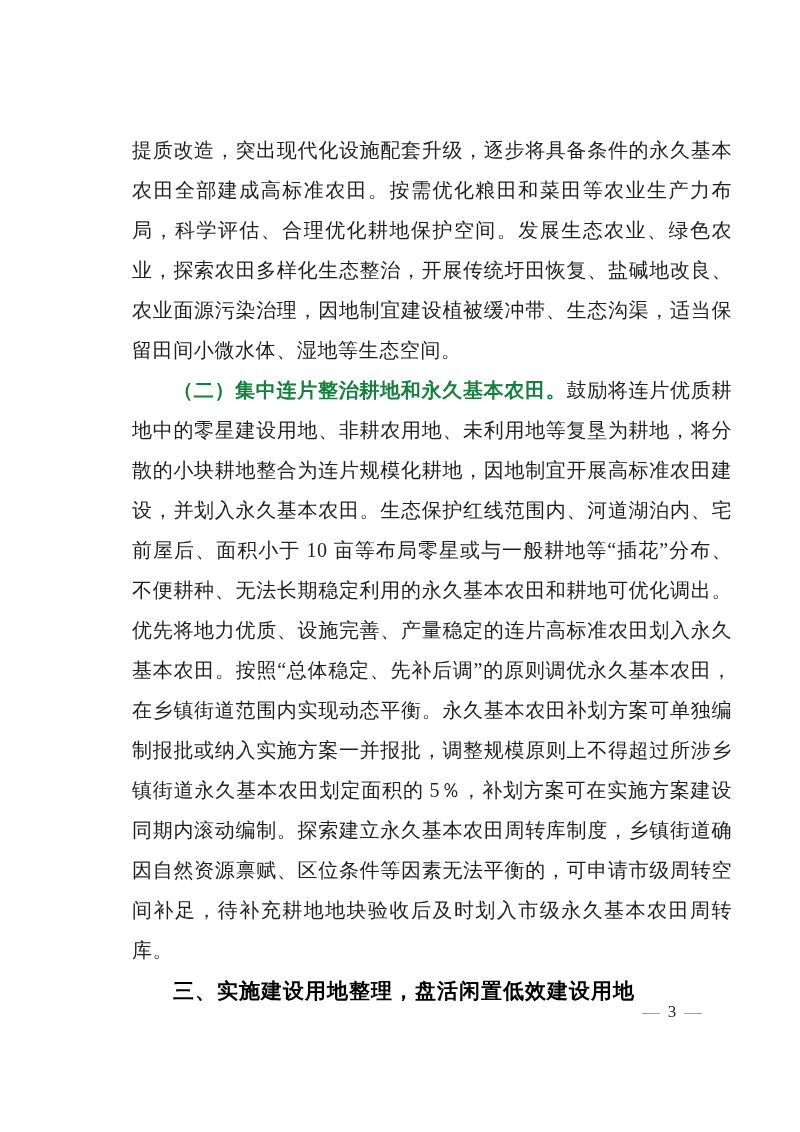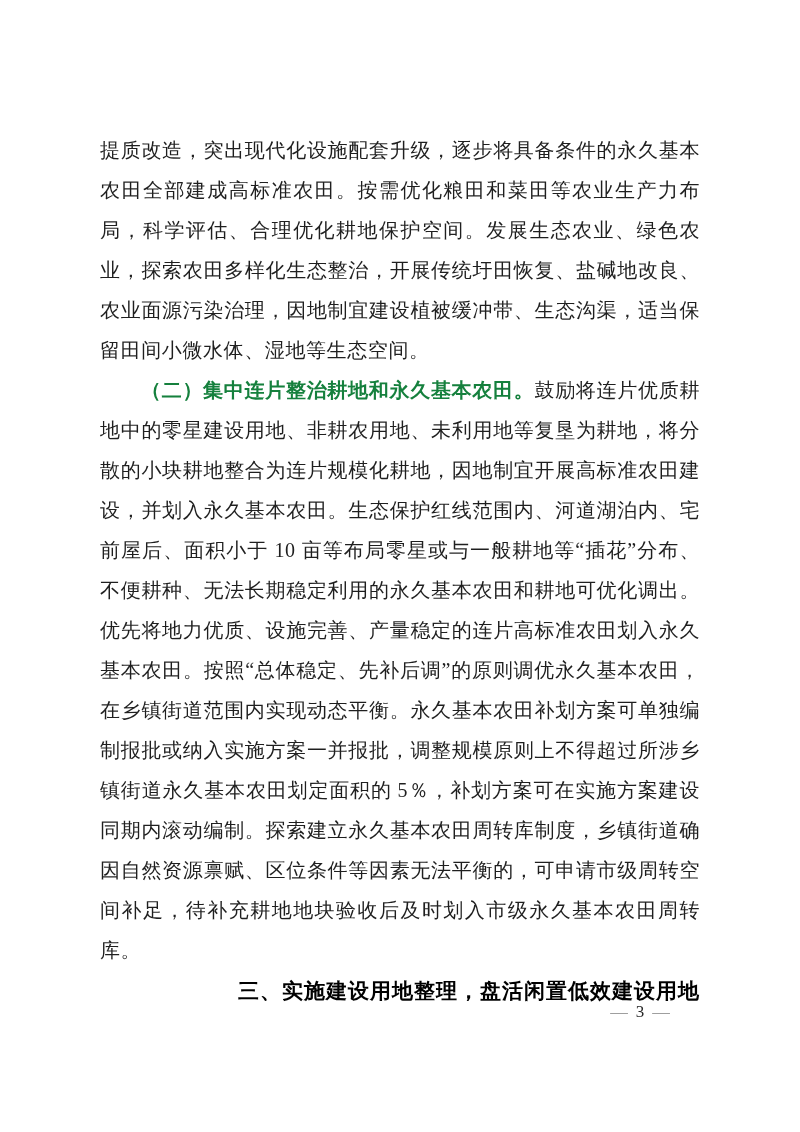--- a/index.html
+++ b/index.html
@@ -4,20 +4,21 @@
 <style>
   * { box-sizing: border-box; }
   html, body { margin: 0; padding: 0; background: #ffffff; }
   .page {
     position: relative;
     width: 756px;
     height: 1132px;
     background: #ffffff;
     overflow: hidden;
     font-family: "Liberation Serif", "DejaVu Serif", serif;
+    margin-left: 32px;
   }
   .content {
     position: absolute;
     left: 100px;
     top: 130px;
     width: 600px;
   }
   .para {
     margin: 0;
     font-size: 20px;
@@ -34,21 +35,21 @@
   }
   .section-heading {
     margin: 0;
     text-indent: 41px;
     font-family: "Liberation Sans", "DejaVu Sans", sans-serif;
     font-weight: bold;
     font-size: 21px;
     line-height: 42px;
     letter-spacing: 1px;
     color: #000000;
-    text-align: right;
+    text-align: left;
   }
   .page-footer {
     position: absolute;
     top: 1000px;
     left: 596px;
     width: 88px;
     height: 24px;
     display: flex;
     align-items: center;
     justify-content: center;

